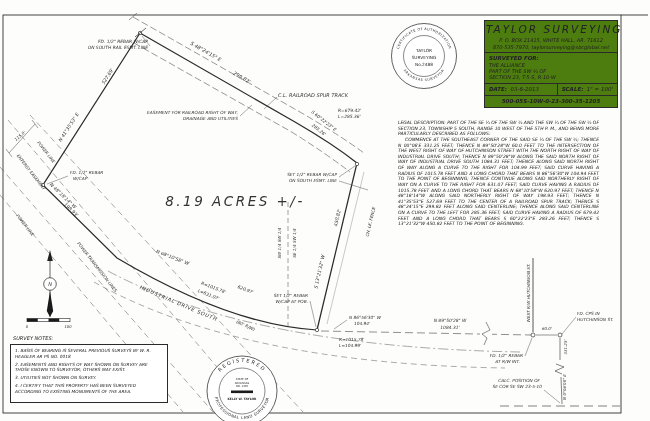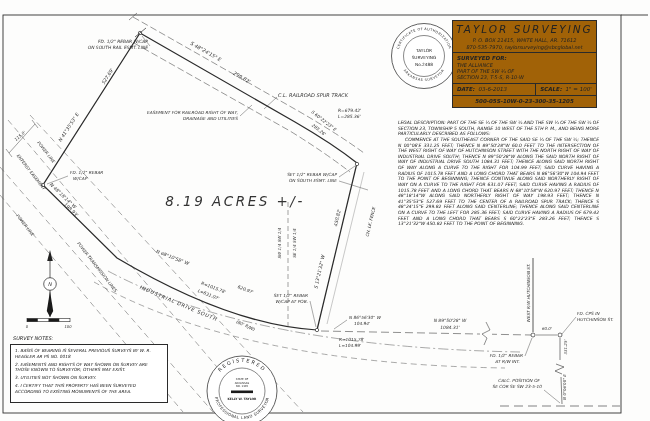--- a/index.html
+++ b/index.html
@@ -3,21 +3,21 @@
 <meta charset="utf-8">
 <style>
   html,body{margin:0;padding:0;background:#e8e8e6;}
   .sheet{position:relative;width:650px;height:421px;background:#fdfdfc;overflow:hidden;
          font-family:"DejaVu Sans",sans-serif;}
   svg.base{position:absolute;left:0;top:0;}
   
   #label-layer text{font-family:"DejaVu Sans",sans-serif;font-style:italic;fill:#333;}
   #seal-layer text{font-family:"DejaVu Sans",sans-serif;fill:#2c2c2c;}
   
-  .tb{position:absolute;left:452px;top:20px;width:145px;background:#a16207;border:1.2px solid #2a2a2a;
+  .tb{position:absolute;left:484px;top:20px;width:134px;background:#4d7c0f;border:1.2px solid #2a2a2a;
       color:#222;font-style:italic;box-sizing:border-box;}
   .tb .r1{border-bottom:1px solid #2a2a2a;text-align:center;padding:2px 1px;}
   .tb .name{font-size:10.5px;letter-spacing:2px;line-height:13px;white-space:nowrap;}
   .tb .addr{font-size:5px;line-height:6px;margin-top:1px;white-space:nowrap;}
   .tb .r2{border-bottom:1px solid #2a2a2a;padding:2px 4px;}
   .sf-label{font-size:5.5px;font-weight:bold;line-height:7px;}
   .sf-line{font-size:5px;line-height:6.2px;}
   .tb .r3{display:flex;border-bottom:1px solid #2a2a2a;font-size:5.5px;}
   .tb .r3 .cell{padding:2.5px 4px;line-height:6px;white-space:nowrap;}
   .tb .r3 .c1{width:52%;border-right:1px solid #2a2a2a;}

